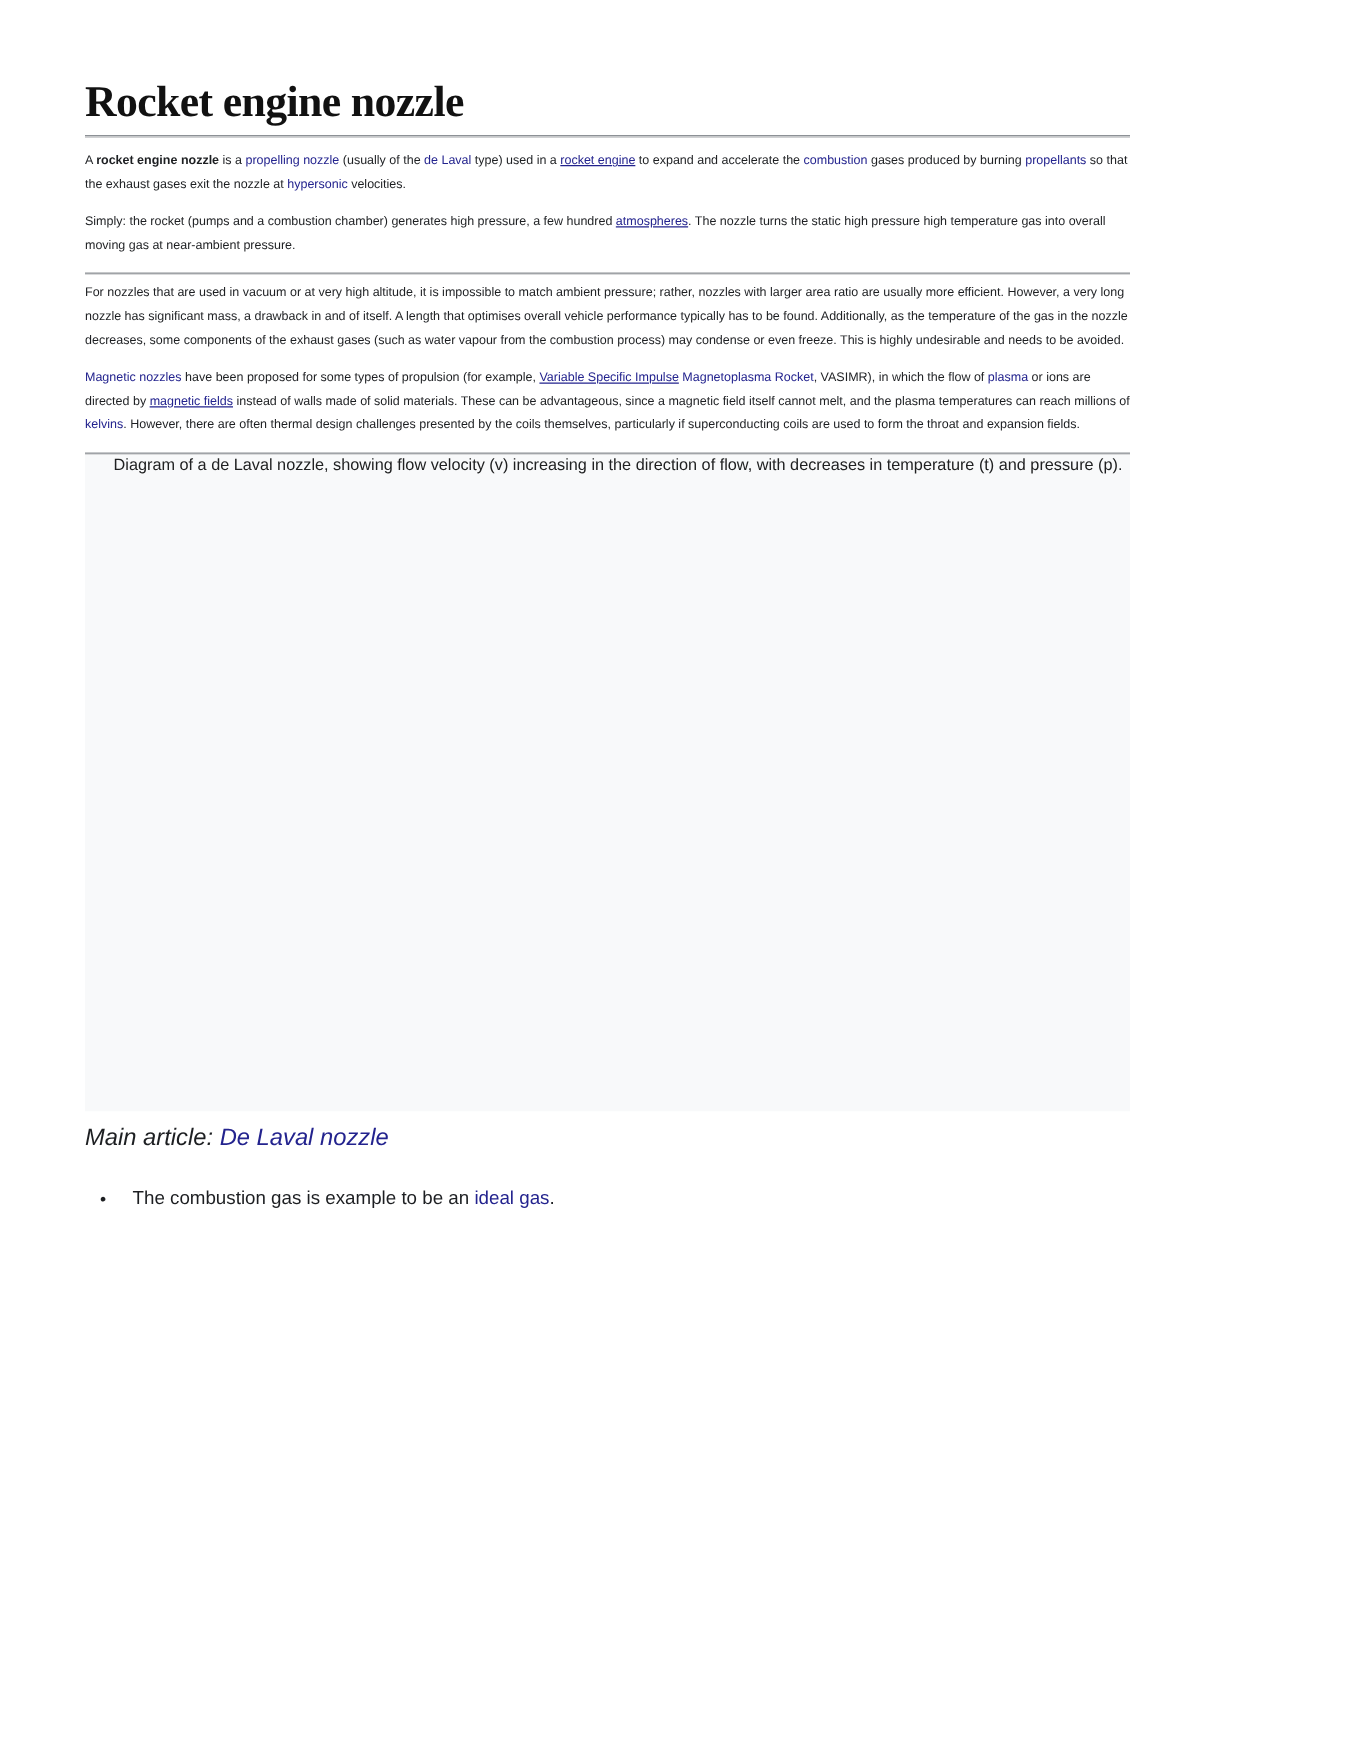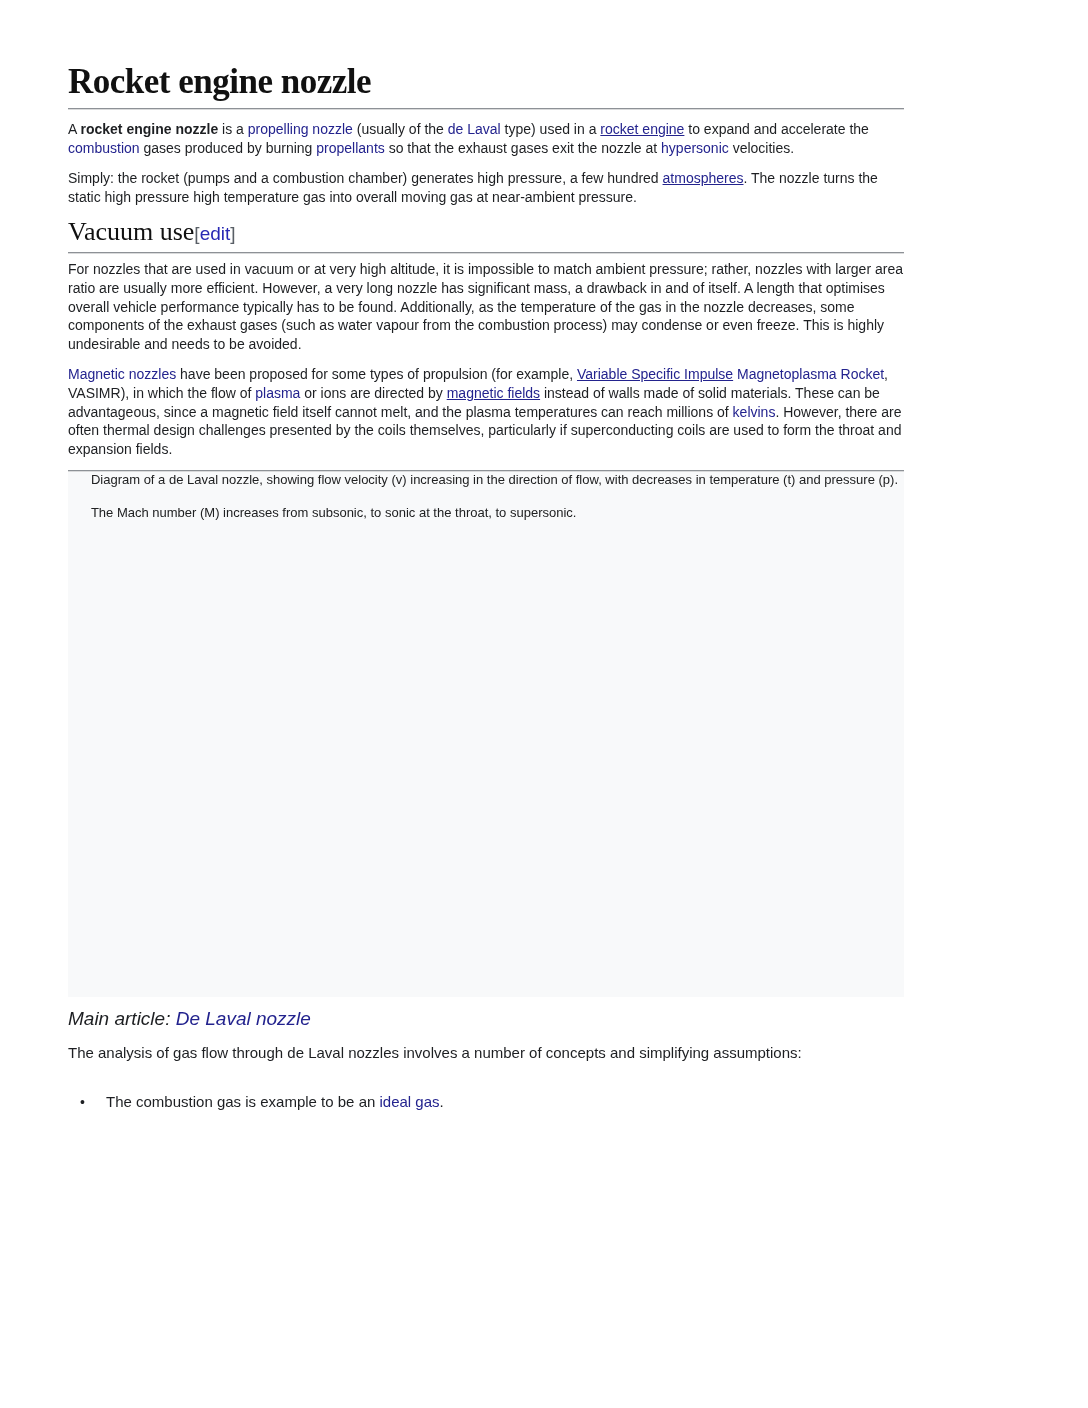--- a/index.html
+++ b/index.html
@@ -32,21 +32,21 @@
     letter-spacing:-0.5px;
   }
   .rule{
     border:0;
     height:2px;
     background:#8d9196;
     border-bottom:1px solid #d9dadb;
     margin:0 0 10px 0;
   }
   p.body{
-    font-size:14px;
+    font-size:10px;
     line-height:18.6px;
     margin:0 0 12px 0;
   }
   h2.section{
     font-family:"Liberation Serif","DejaVu Serif",serif;
     font-weight:normal;
     font-size:26px;
     line-height:28px;
     margin:5px 0 4px 0;
     color:#111;
@@ -125,39 +125,36 @@
 <body>
 
 <div class="page">
 
   <h1 class="title">Rocket engine nozzle</h1>
   <hr class="rule">
 
   <p class="body"><span class="seg-p">A </span><span class="seg-b">rocket engine nozzle</span><span class="seg-p"> is a </span><span class="seg-l">propelling nozzle</span><span class="seg-p"> (usually of the </span><span class="seg-l">de Laval</span><span class="seg-p"> type) used in a </span><span class="seg-lu">rocket engine</span><span class="seg-p"> to expand and accelerate the </span><span class="seg-l">combustion</span><span class="seg-p"> gases produced by burning </span><span class="seg-l">propellants</span><span class="seg-p"> so that the exhaust gases exit the nozzle at </span><span class="seg-l">hypersonic</span><span class="seg-p"> velocities.</span></p>
   <p class="body"><span class="seg-p">Simply: the rocket (pumps and a combustion chamber) generates high pressure, a few hundred </span><span class="seg-lu">atmospheres</span><span class="seg-p">. The nozzle turns the static high pressure high temperature gas into overall moving gas at near-ambient pressure.</span></p>
 
-  <h2 class="section"><span>Vacuum use</span><span class="bracket">[</span><span class="editlink">edit</span><span class="bracket">]</span></h2>
   <hr class="rule after-h2">
 
   <p class="body"><span class="seg-p">For nozzles that are used in vacuum or at very high altitude, it is impossible to match ambient pressure; rather, nozzles with larger area ratio are usually more efficient. However, a very long nozzle has significant mass, a drawback in and of itself. A length that optimises overall vehicle performance typically has to be found. Additionally, as the temperature of the gas in the nozzle decreases, some components of the exhaust gases (such as water vapour from the combustion process) may condense or even freeze. This is highly undesirable and needs to be avoided.</span></p>
   <p class="body"><span class="seg-l">Magnetic nozzles</span><span class="seg-p"> have been proposed for some types of propulsion (for example, </span><span class="seg-lu">Variable Specific Impulse</span><span class="seg-l"> Magnetoplasma Rocket</span><span class="seg-p">, VASIMR), in which the flow of </span><span class="seg-l">plasma</span><span class="seg-p"> or ions are directed by </span><span class="seg-lu">magnetic fields</span><span class="seg-p"> instead of walls made of solid materials. These can be advantageous, since a magnetic field itself cannot melt, and the plasma temperatures can reach millions of </span><span class="seg-l">kelvins</span><span class="seg-p">. However, there are often thermal design challenges presented by the coils themselves, particularly if superconducting coils are used to form the throat and expansion fields.</span></p>
 
   <hr class="rule before-fig">
 
   <figure class="thumb">
     <div class="fig-img"></div>
     <figcaption>
       <p class="cap">Diagram of a de Laval nozzle, showing flow velocity (v) increasing in the direction of flow, with decreases in temperature (t) and pressure (p).</p>
-      <p class="cap">The Mach number (M) increases from subsonic, to sonic at the throat, to supersonic.</p>
     </figcaption>
   </figure>
 
   <p class="main-article"><span class="seg-i">Main article: </span><span class="seg-il">De Laval nozzle</span></p>
 
-  <p class="analysis">The analysis of gas flow through de Laval nozzles involves a number of concepts and simplifying assumptions:</p>
 
   <ul class="assumptions">
     <li>
       <span class="bullet">•</span>
       <span class="li-text"><span class="seg-p">The combustion gas is example to be an </span><span class="seg-l">ideal gas</span><span class="seg-p">.</span></span>
     </li>
   </ul>
 
   <div class="bottom-space"></div>
 </div>

